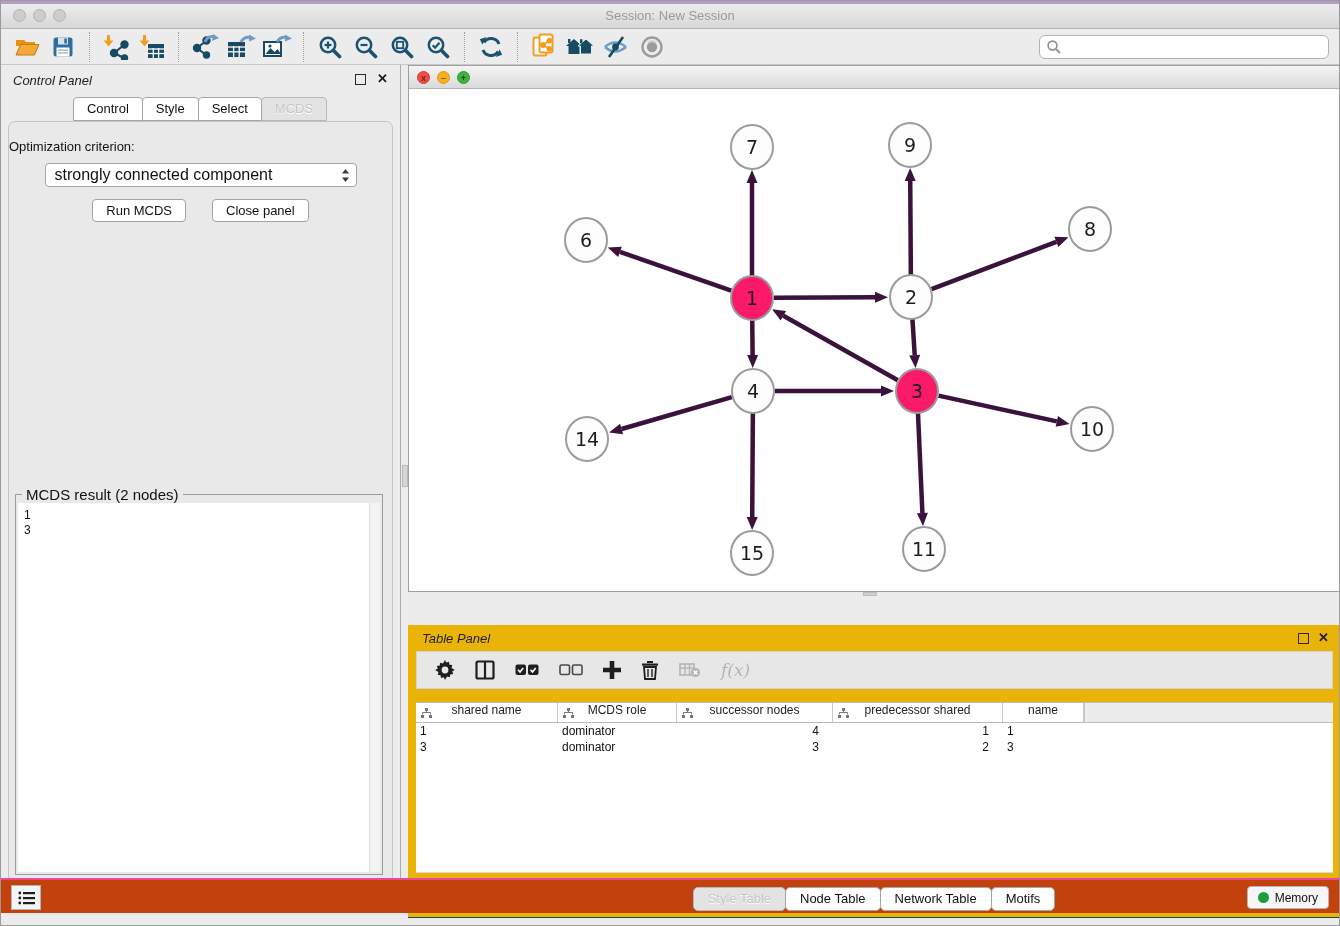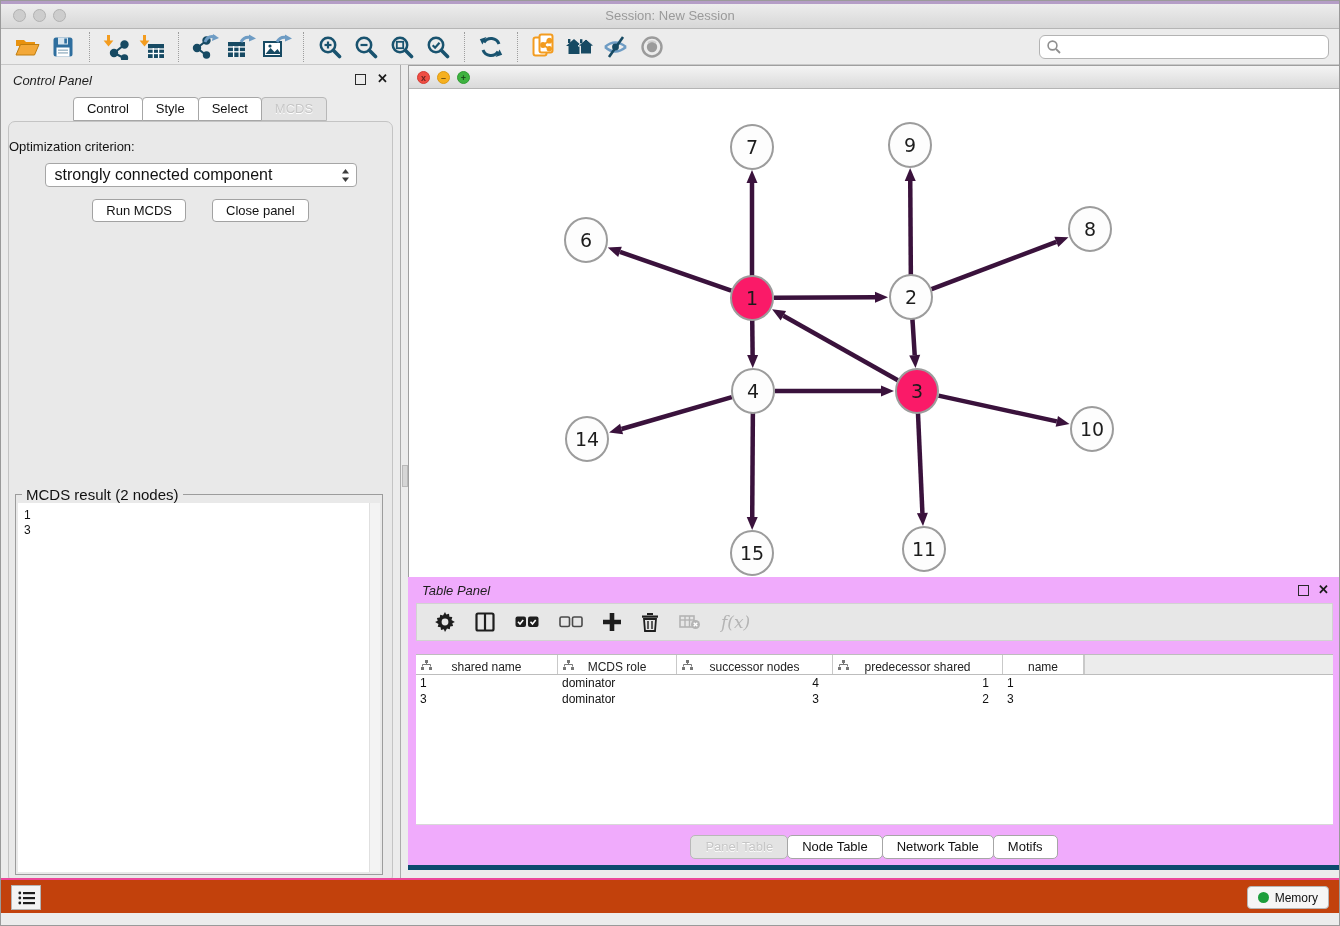--- a/index.html
+++ b/index.html
@@ -71,31 +71,31 @@
     border-bottom:1px solid #b4b4b4; }
   .mini { position:absolute; top:5px; width:13px; height:13px; border-radius:50%; font-size:9px;
     line-height:12px; text-align:center; color:rgba(0,0,0,.55); font-weight:bold; }
   .mini.red{ left:8px; background:#ef4d43; border:1px solid #d43b33; }
   .mini.yel{ left:28px; background:#f6b01f; border:1px solid #dd9a14; }
   .mini.grn{ left:48px; background:#3eb240; border:1px solid #2f9c33; }
   .net-title { position:absolute; top:4px; width:100%; text-align:center; font-size:13px; color:#111; }
   .net-canvas { position:absolute; top:23px; left:0; width:931px; height:502px; background:#fff; }
 
   
-  .table-panel { position:absolute; left:407px; top:576px; width:933px; height:293px; background:#f0abfc; border-bottom:5px solid #0c4a6e; }
+  .table-panel { position:absolute; left:407px; top:624px; width:933px; height:293px; background:#eab308; border-bottom:1px solid #0c4a6e; }
   .tp-header { position:relative; height:26px; }
   .tp-header .panel-title{ left:14px; top:6px; }
   .tp-header .float-ico{ right:32px; top:8px; } .tp-header .close-ico{ right:12px; top:5px; }
   .tp-toolbar { position:absolute; top:26px; left:8px; right:8px; height:38px; background:#e7e7e7;
     border:1px solid #d2d2d2; display:flex; align-items:center; gap:20px; padding-left:18px; }
   .tico { display:flex; align-items:center; justify-content:flex-start; border:none; background:transparent; height:28px; }
   .fx-label { font-family:"DejaVu Serif",serif; font-style:italic; font-size:17px; color:#b4b4b4; }
   .grid-table { position:absolute; top:77px; left:8px; right:8px; }
   .thead { display:flex; height:21px; background:#fff; border-top:1px solid #bdbdbd; border-bottom:1px solid #bdbdbd; }
-  .th { position:relative; border-right:1px solid #c9c9c9; display:flex; align-items:flex-end; justify-content:center;
+  .th { position:relative; border-right:1px solid #c9c9c9; display:flex; align-items:flex-start; justify-content:center;
     font-size:12px; color:#222; }
   .th .tree-ico { position:absolute; left:5px; top:5px; }
   .thead-fill { flex:1; background:#ececec; border-left:1px solid #c9c9c9; }
   .tbody { background:#fff; height:150px; border-bottom:1px solid #d8d8d8; }
   .tr { display:flex; height:16px; }
   .td { font-size:12px; color:#111; padding:1px 4px 0; white-space:nowrap; overflow:hidden; }
   .td.num { text-align:right; padding-right:14px; }
   .tp-tabs { position:absolute; bottom:6px; left:0; width:100%; display:flex; justify-content:center; }
   .tp-tabs .tab { border-radius:5px; padding:3px 14px 4px; }
 
@@ -617,21 +617,21 @@
           <div class="td" style="width:142px">3</div>
           <div class="td" style="width:119px">dominator</div>
           <div class="td num" style="width:156px">3</div>
           <div class="td num" style="width:170px">2</div>
           <div class="td" style="width:81px">3</div>
         </div>
       </div>
     </div>
 
     <div class="tp-tabs">
-      <span class="tab disabled">Panel Table</span>
+      <span class="tab disabled">Style Table</span>
       <span class="tab">Node Table</span>
       <span class="tab">Network Table</span>
       <span class="tab">Motifs</span>
     </div>
   </div>
 
   <div class="statusbar">
     <button class="list-btn">
       <span>
           <svg width="17" height="14" viewBox="0 0 17 14">

